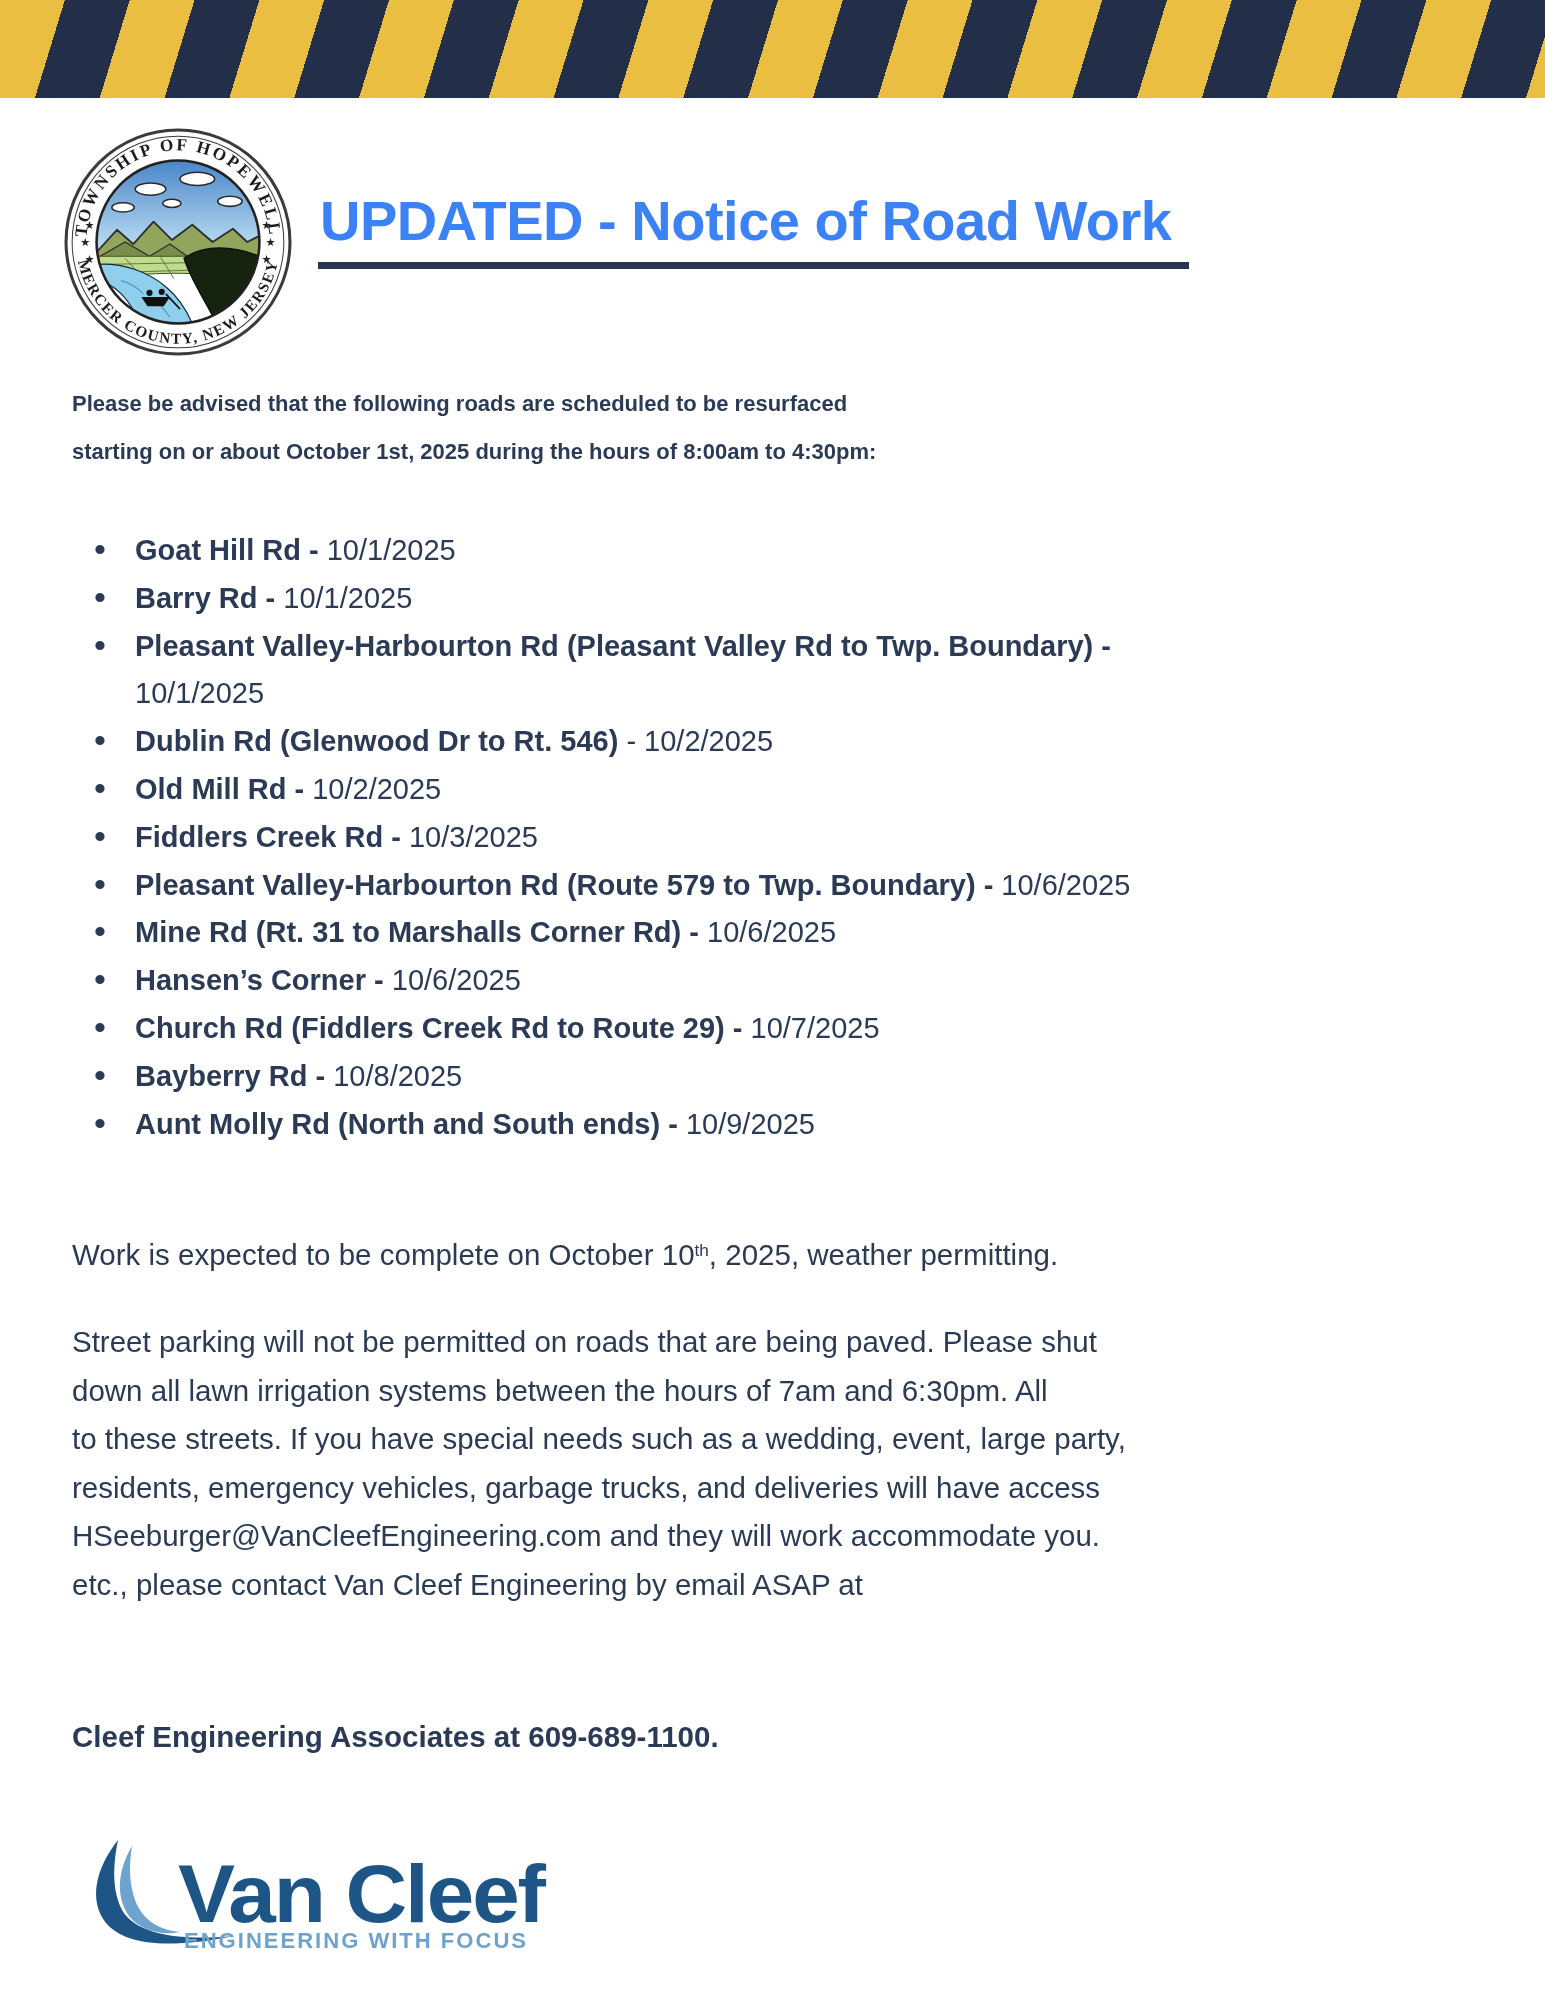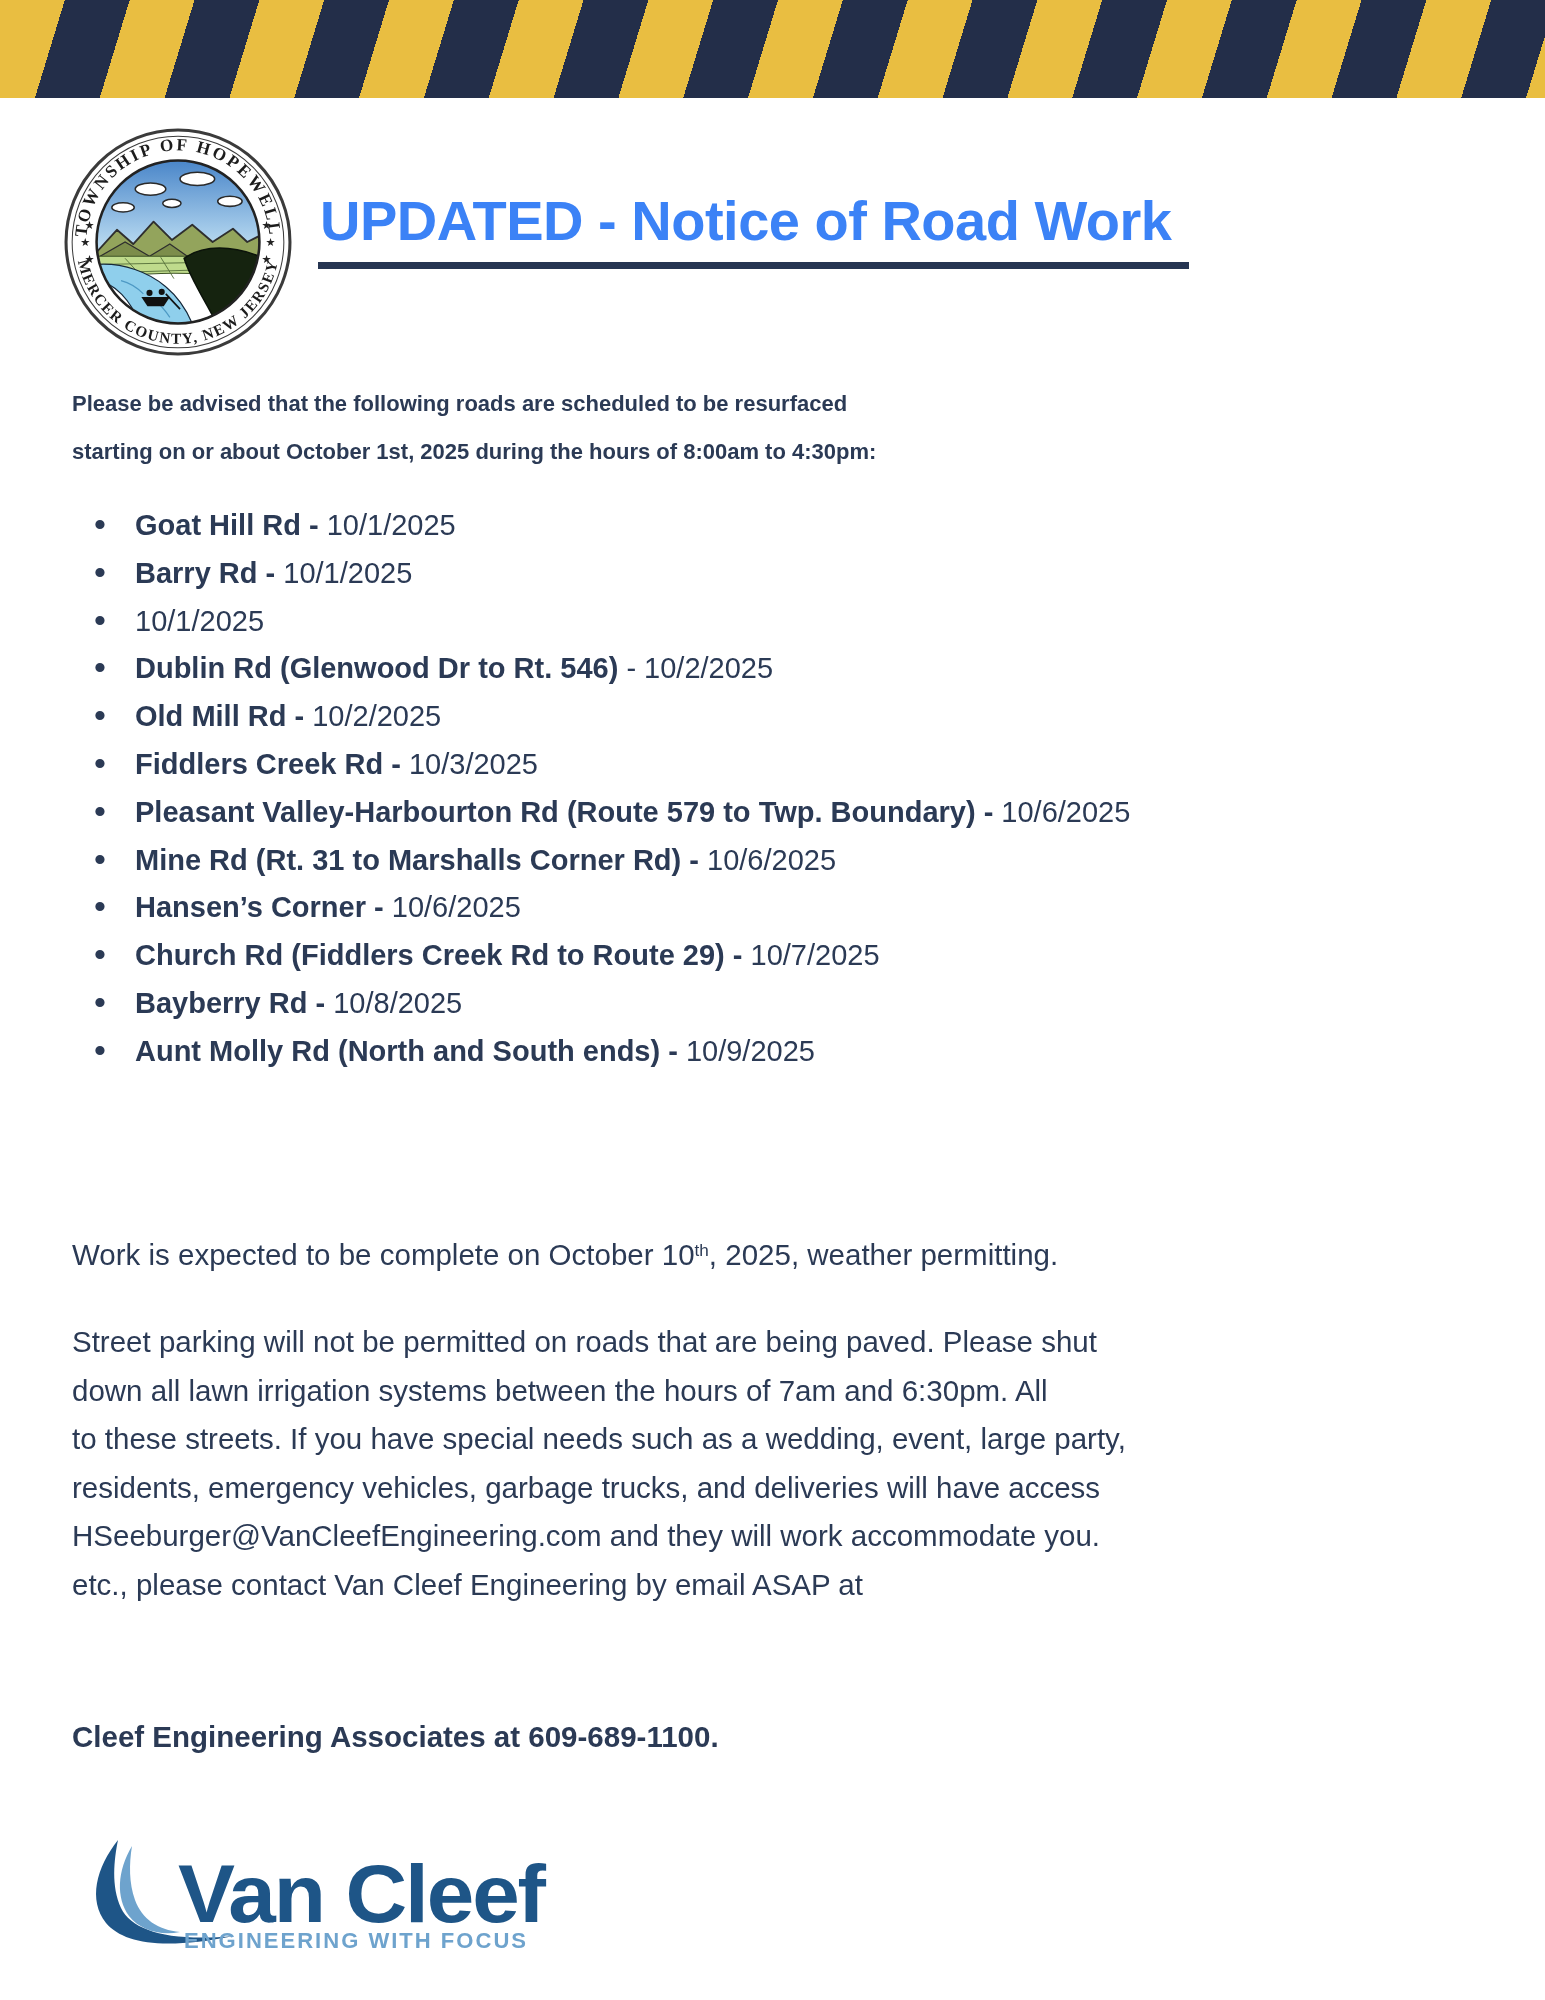--- a/index.html
+++ b/index.html
@@ -19,21 +19,21 @@
   .title-wrap{position:absolute;left:318px;top:188px;}
   .title-text{
     display:inline-block;font-size:56px;font-weight:700;color:#3b82f6;
     letter-spacing:-0.5px;white-space:nowrap;
     border-bottom:7px solid #263552;padding:0 18px 9px 2px;
   }
   
   .intro{position:absolute;left:72px;top:380px;font-size:22px;font-weight:700;line-height:48px;}
   
   .road-list{
-    position:absolute;left:72px;top:502px;width:1336px;margin:0;padding:0;
+    position:absolute;left:72px;top:527px;width:1336px;margin:0;padding:0;
     list-style:none;font-size:29px;line-height:47.8px;
   }
   .road-list li{position:relative;padding-left:63px;}
   .road-list li::before{content:"\2022";position:absolute;left:22px;top:-1px;font-size:34px;color:#2B3A55;}
   .road-name{font-weight:700;}
   .road-date{font-weight:400;}
   .road-date.nl{display:block;}
   
   .completion{position:absolute;left:72px;top:1238px;font-size:29.5px;font-weight:400;}
   .completion .sup{font-size:0.58em;position:relative;top:-0.5em;}
@@ -119,21 +119,21 @@
   </div>
 
   <div class="intro">
       <div>Please be advised that the following roads are scheduled to be resurfaced</div>
       <div>starting on or about October 1st, 2025 during the hours of 8:00am to 4:30pm:</div>
     </div>
 
   <ul class="road-list">
       <li><span class="road-name">Goat Hill Rd -</span><span class="road-date"> 10/1/2025</span></li>
       <li><span class="road-name">Barry Rd -</span><span class="road-date"> 10/1/2025</span></li>
-      <li><span class="road-date nl">10/1/2025</span></li>
+      <li><span class="road-name">Pleasant Valley-Harbourton Rd (Pleasant Valley Rd to Twp. Boundary) -</span><span class="road-date nl">10/1/2025</span></li>
       <li><span class="road-name">Dublin Rd (Glenwood Dr to Rt. 546)</span><span class="road-date"> - 10/2/2025</span></li>
       <li><span class="road-name">Old Mill Rd -</span><span class="road-date"> 10/2/2025</span></li>
       <li><span class="road-name">Fiddlers Creek Rd -</span><span class="road-date"> 10/3/2025</span></li>
       <li><span class="road-name">Pleasant Valley-Harbourton Rd (Route 579 to Twp. Boundary) -</span><span class="road-date"> 10/6/2025</span></li>
       <li><span class="road-name">Mine Rd (Rt. 31 to Marshalls Corner Rd) -</span><span class="road-date"> 10/6/2025</span></li>
       <li><span class="road-name">Hansen’s Corner -</span><span class="road-date"> 10/6/2025</span></li>
       <li><span class="road-name">Church Rd (Fiddlers Creek Rd to Route 29) -</span><span class="road-date"> 10/7/2025</span></li>
       <li><span class="road-name">Bayberry Rd -</span><span class="road-date"> 10/8/2025</span></li>
       <li><span class="road-name">Aunt Molly Rd (North and South ends) -</span><span class="road-date"> 10/9/2025</span></li>
     </ul>

